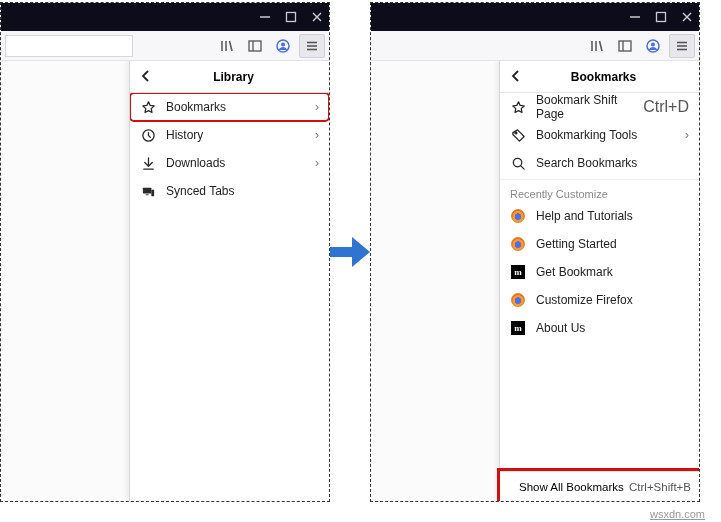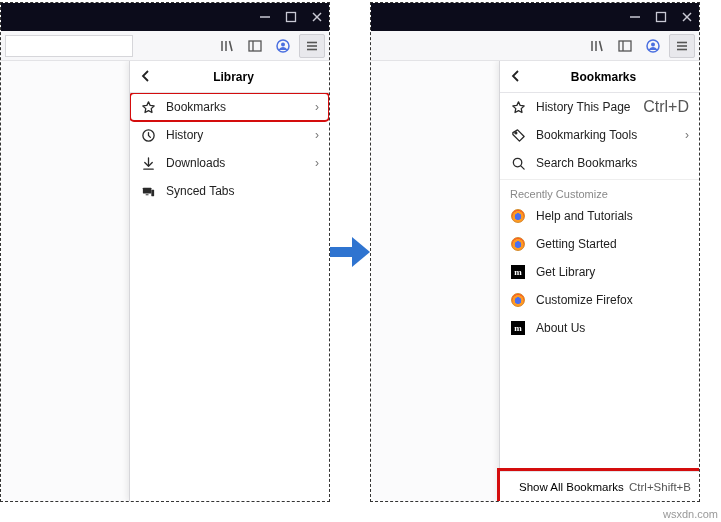--- a/index.html
+++ b/index.html
@@ -7,24 +7,25 @@
     margin: 0;
     font-family: "Segoe UI", Arial, sans-serif;
     font-size: 12px;
     background: #fff;
     width: 721px;
     height: 522px;
     position: relative;
   }
   .watermark {
     position: absolute;
-    right: 3px;
+    right: 16px;
     bottom: 2px;
     font-size: 11px;
     color: #999;
+    text-decoration: underline;
   }
   .stage {
     display: flex;
     align-items: flex-start;
     padding: 2px 0 0 0;
   }
   .win {
     width: 330px;
     height: 500px;
     border: 1.5px dashed #333;
@@ -333,21 +334,21 @@
           </span>
           <span class="title">Bookmarks</span>
         </div>
         <div class="panel-body" id="right-body">
             <div class="row">
               <span class="ico">
                 <svg width="15" height="15" viewBox="0 0 16 16" fill="none" stroke="#2a2a2a" stroke-width="1.4" stroke-linecap="round" stroke-linejoin="round">
                   <path d="M8 2l1.8 3.8 4.2.5-3.1 2.9.8 4.1L8 11.3 4.3 13.3l.8-4.1L2 6.3l4.2-.5L8 2z"></path>
                 </svg>
               </span>
-              <span class="lbl">History This Page</span>
+              <span class="lbl">Bookmark Shift Page</span>
               <span class="shortcut">Ctrl+D</span>
             </div>
             <div class="row">
               <span class="ico">
                 <svg width="15" height="15" viewBox="0 0 16 16" fill="none" stroke="#2a2a2a" stroke-width="1.4" stroke-linecap="round" stroke-linejoin="round">
                   <path d="M2 5l5-3 7 7-5 5-7-7V5z"></path>
                   <circle cx="5.2" cy="5.2" r="1" fill="#2a2a2a"></circle>
                 </svg>
               </span>
               <span class="lbl">Bookmarking Tools</span>
@@ -373,21 +374,21 @@
             <div class="row">
               <span class="ico">
                 <span class="favicon-ff"></span>
               </span>
               <span class="lbl">Getting Started</span>
             </div>
             <div class="row">
               <span class="ico">
                 <span class="favicon-m">m</span>
               </span>
-              <span class="lbl">Get Library</span>
+              <span class="lbl">Get Bookmark</span>
             </div>
             <div class="row">
               <span class="ico">
                 <span class="favicon-ff"></span>
               </span>
               <span class="lbl">Customize Firefox</span>
             </div>
             <div class="row">
               <span class="ico">
                 <span class="favicon-m">m</span>

